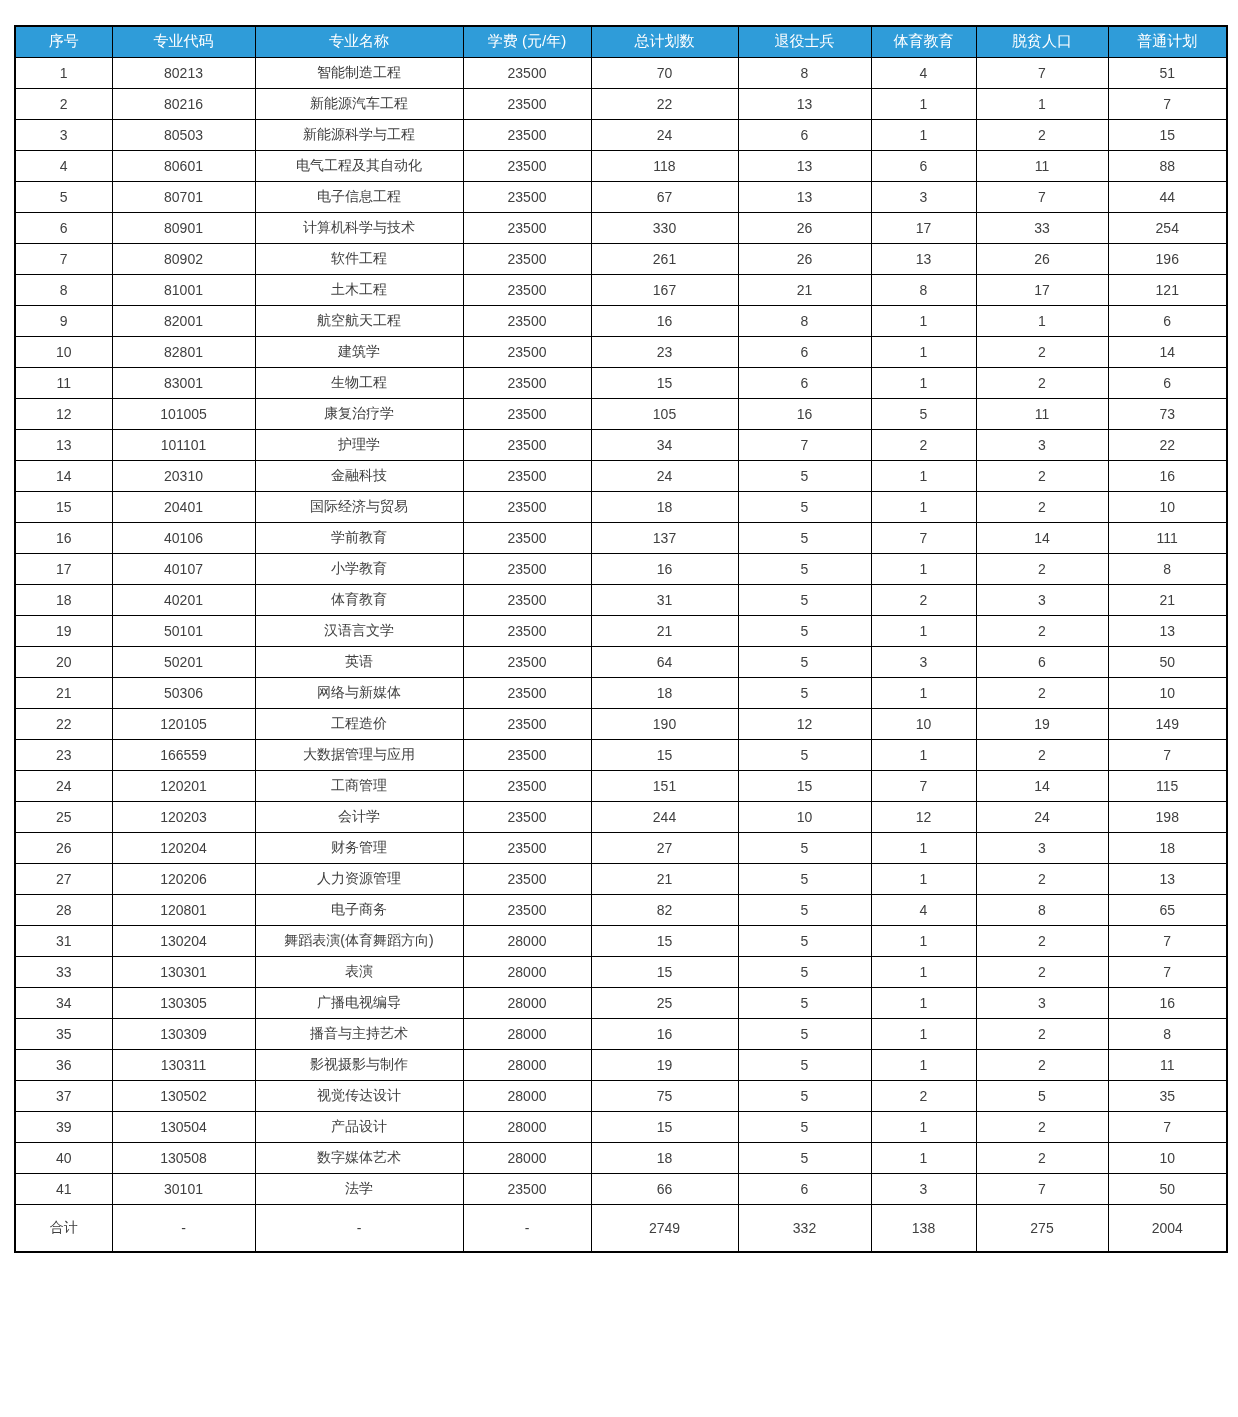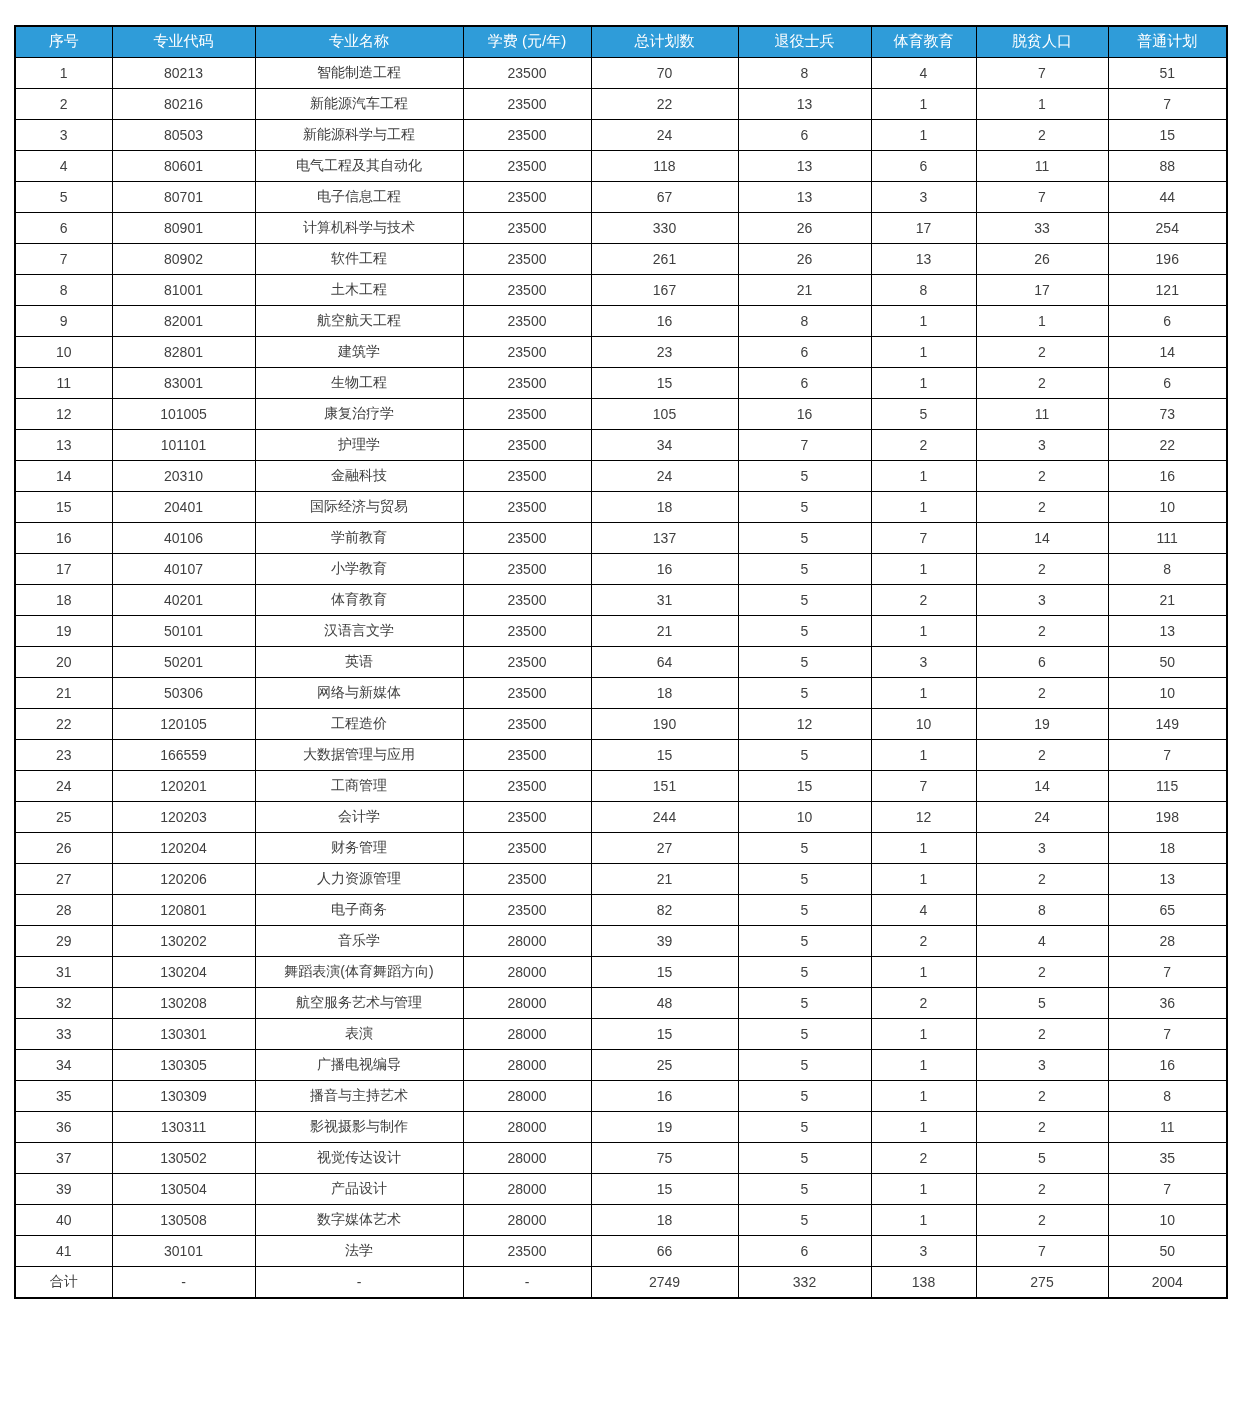--- a/index.html
+++ b/index.html
@@ -38,21 +38,21 @@
     font-weight: 400;
     height: 31px;
   }
   table.plan-table td {
     background: #ffffff;
     color: #3f3f3f;
     font-size: 14px;
     height: 31px;
   }
   table.plan-table tr.total-row td {
-    height: 32px;
+    height: 48px;
   }
 </style>
 </head>
 <body>
 
 <div class="page">
   <table class="plan-table">
     <colgroup>
       <col style="width:97px">
       <col style="width:143px">
@@ -380,51 +380,29 @@
           <td>120801</td>
           <td>电子商务</td>
           <td>23500</td>
           <td>82</td>
           <td>5</td>
           <td>4</td>
           <td>8</td>
           <td>65</td>
         </tr>
         <tr>
-          <td>29</td>
-          <td>130202</td>
-          <td>音乐学</td>
-          <td>28000</td>
-          <td>39</td>
-          <td>5</td>
-          <td>2</td>
-          <td>4</td>
-          <td>28</td>
-        </tr>
-        <tr>
           <td>31</td>
           <td>130204</td>
           <td>舞蹈表演(体育舞蹈方向)</td>
           <td>28000</td>
           <td>15</td>
           <td>5</td>
           <td>1</td>
           <td>2</td>
           <td>7</td>
-        </tr>
-        <tr>
-          <td>32</td>
-          <td>130208</td>
-          <td>航空服务艺术与管理</td>
-          <td>28000</td>
-          <td>48</td>
-          <td>5</td>
-          <td>2</td>
-          <td>5</td>
-          <td>36</td>
         </tr>
         <tr>
           <td>33</td>
           <td>130301</td>
           <td>表演</td>
           <td>28000</td>
           <td>15</td>
           <td>5</td>
           <td>1</td>
           <td>2</td>

